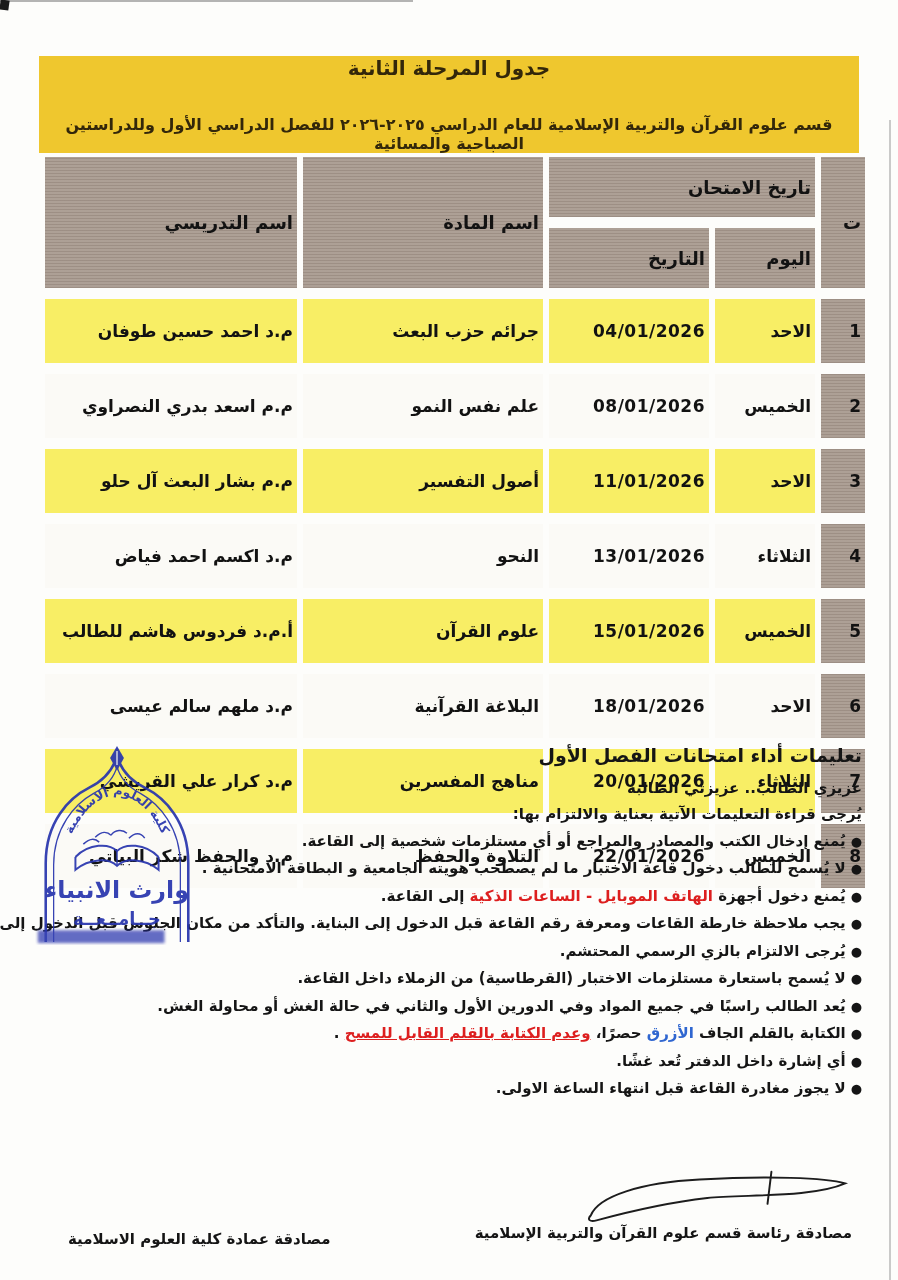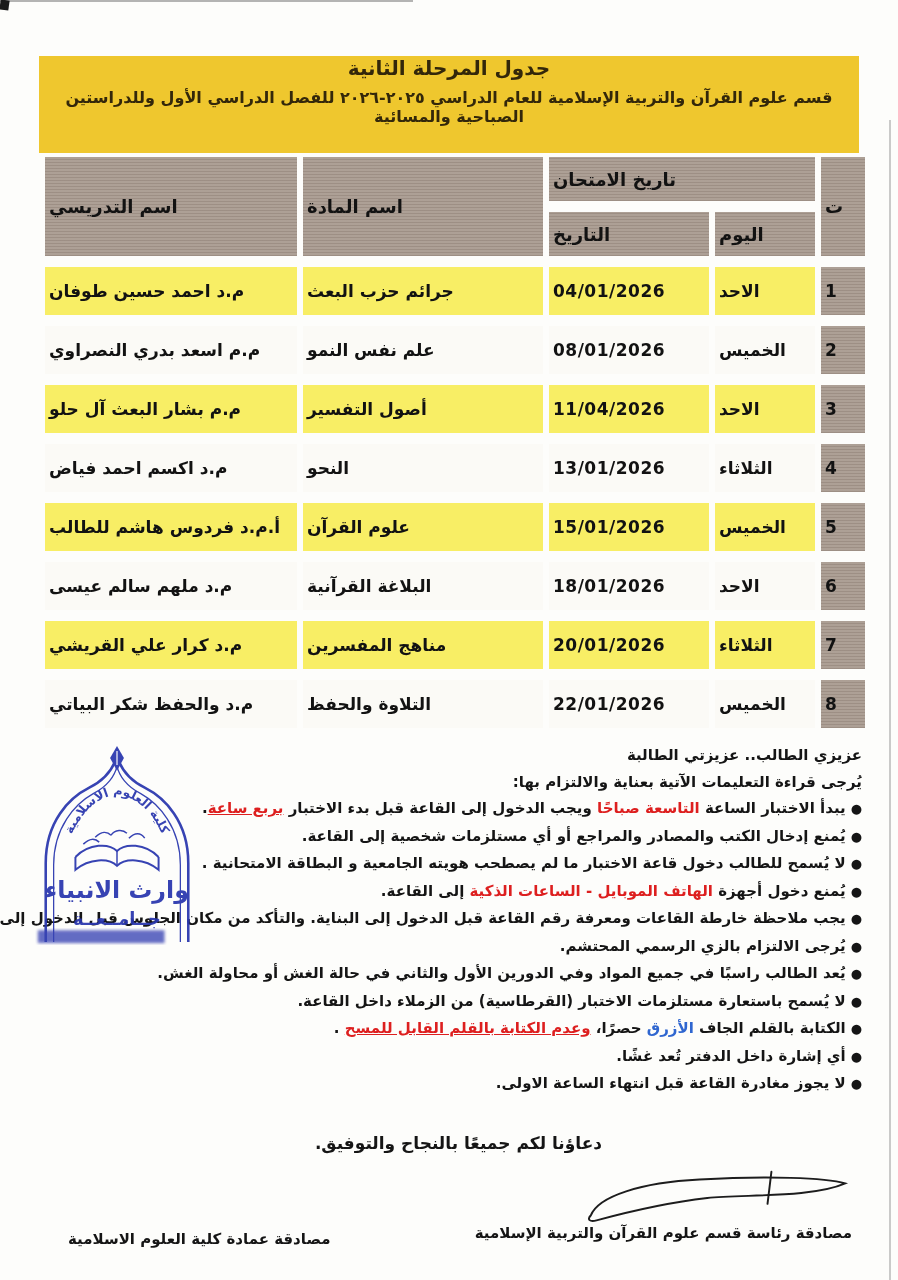--- a/index.html
+++ b/index.html
@@ -12,34 +12,34 @@
   }
   
   .edge-top{position:absolute;top:0;left:0;width:46%;height:2px;background:rgba(120,120,120,.55);}
   .edge-right{position:absolute;top:120px;right:7px;width:2px;height:1160px;background:rgba(140,140,140,.45);}
   .corner-speck{position:absolute;top:0;left:0;width:9px;height:10px;background:#1b1b1b;transform:rotate(8deg);}
 
   
   .banner{
     position:absolute; left:39px; top:56px; width:820px; height:97px;
     background:#efc72e;
-    display:flex; flex-direction:column; justify-content:flex-start; align-items:center;
+    display:flex; flex-direction:column; justify-content:space-between; align-items:center;
     text-align:center; color:#33270a;
   }
   .banner .t1{font-size:20px; font-weight:bold; margin-bottom:8px;}
   .banner .t2{font-size:16px; font-weight:bold; padding:0 14px;}
 
   
   table.sched{
     position:absolute; left:39px; top:146px; width:820px;
     border-collapse:separate; border-spacing:6px 11px;
     direction:rtl; table-layout:fixed;
   }
   table.sched th, table.sched td{
-    padding:0 4px; text-align:left; vertical-align:middle;
+    padding:8px 4px; text-align:right; vertical-align:middle;
     font-weight:bold; color:#121212;
   }
   .taupe{
     background:#a89a8f;
     background-image:repeating-linear-gradient(0deg, rgba(60,45,40,.10) 0 1px, rgba(255,255,255,.06) 1px 3px);
   }
   table.sched th{height:44px; font-size:18px;}
   table.sched td{height:48px; font-size:17px;}
   tr.row-odd  td.cell{background:#f8ee65;}
   tr.row-even td.cell{background:#fbfaf6;}
@@ -120,21 +120,21 @@
         <tr class="row-even">
           <td class="serial taupe">2</td>
           <td class="cell day">الخميس</td>
           <td class="cell date">08/01/2026</td>
           <td class="cell subject">علم نفس النمو</td>
           <td class="cell instructor">م.م اسعد بدري  النصراوي</td>
         </tr>
         <tr class="row-odd">
           <td class="serial taupe">3</td>
           <td class="cell day">الاحد</td>
-          <td class="cell date">11/04/2026</td>
+          <td class="cell date">11/01/2026</td>
           <td class="cell subject">أصول التفسير</td>
           <td class="cell instructor">م.م بشار البعث آل حلو</td>
         </tr>
         <tr class="row-even">
           <td class="serial taupe">4</td>
           <td class="cell day">الثلاثاء</td>
           <td class="cell date">13/01/2026</td>
           <td class="cell subject">النحو</td>
           <td class="cell instructor">م.د اكسم احمد فياض</td>
         </tr>
@@ -163,38 +163,37 @@
           <td class="serial taupe">8</td>
           <td class="cell day">الخميس</td>
           <td class="cell date">22/01/2026</td>
           <td class="cell subject">التلاوة والحفظ</td>
           <td class="cell instructor">م.د والحفظ شكر  البياتي</td>
         </tr>
       </tbody>
   </table>
 
   <div class="instructions">
+    <p class="ititle">تعليمات أداء امتحانات الفصل الأول</p>
     <p class="iline">عزيزي الطالب.. عزيزتي الطالبة</p>
     <p class="iline">يُرجى قراءة التعليمات الآتية بعناية والالتزام بها:</p>
     <div id="bullet-list">
-        <p class="iline bullet"><span class="dot">●</span><span class="seg-n">يبدأ الاختبار الساعة </span><span class="seg-r">التاسعة صباحًا</span><span class="seg-n"> ويجب الدخول إلى القاعة قبل بدء الاختبار </span><span class="seg-ru">بربع ساعة</span><span class="seg-n">.</span></p>
         <p class="iline bullet"><span class="dot">●</span><span class="seg-n">يُمنع إدخال الكتب والمصادر والمراجع أو أي مستلزمات شخصية إلى القاعة.</span></p>
         <p class="iline bullet"><span class="dot">●</span><span class="seg-n">لا يُسمح للطالب دخول قاعة الاختبار ما لم يصطحب هويته الجامعية و البطاقة الامتحانية .</span></p>
         <p class="iline bullet"><span class="dot">●</span><span class="seg-n">يُمنع دخول أجهزة </span><span class="seg-r">الهاتف الموبايل - الساعات الذكية</span><span class="seg-n"> إلى القاعة.</span></p>
         <p class="iline bullet"><span class="dot">●</span><span class="seg-n">يجب ملاحظة خارطة القاعات ومعرفة رقم القاعة قبل الدخول إلى البناية. والتأكد من مكان الجلوس قبل الدخول إلى القاعة</span></p>
         <p class="iline bullet"><span class="dot">●</span><span class="seg-n">يُرجى الالتزام بالزي الرسمي المحتشم.</span></p>
+        <p class="iline bullet"><span class="dot">●</span><span class="seg-n">لا يُسمح باستعارة مستلزمات الاختبار (القرطاسية) من الزملاء داخل القاعة.</span></p>
         <p class="iline bullet"><span class="dot">●</span><span class="seg-n">يُعد الطالب راسبًا في جميع المواد وفي الدورين الأول والثاني في حالة الغش أو محاولة الغش.</span></p>
-        <p class="iline bullet"><span class="dot">●</span><span class="seg-n">لا يُسمح باستعارة مستلزمات الاختبار (القرطاسية) من الزملاء داخل القاعة.</span></p>
         <p class="iline bullet"><span class="dot">●</span><span class="seg-n">الكتابة بالقلم الجاف </span><span class="seg-b">الأزرق</span><span class="seg-n"> حصرًا، </span><span class="seg-ru">وعدم الكتابة بالقلم القابل للمسح</span><span class="seg-n"> .</span></p>
         <p class="iline bullet"><span class="dot">●</span><span class="seg-n">أي إشارة داخل الدفتر تُعد غشًا.</span></p>
         <p class="iline bullet"><span class="dot">●</span><span class="seg-n">لا يجوز مغادرة القاعة قبل انتهاء الساعة الاولى.</span></p>
       </div>
   </div>
 
-  <div class="closing">دعاؤنا لكم جميعًا بالنجاح والتوفيق.</div>
 
   <svg class="stamp" viewBox="0 0 200 220">
     <defs>
       <filter id="smudge">
           <feGaussianBlur stdDeviation="1.8"></feGaussianBlur>
         </filter>
       <path id="arcText" d="M 46 120 C 54 70 80 51 100 49 C 120 51 146 70 154 120" fill="none"></path>
     </defs>
     <g stroke="#2936ae" fill="none">
       <path stroke-width="2.6" d="M28 198 L28 118 C28 76 52 52 72 42 C88 34 96 24 100 10 C104 24 112 34 128 42 C148 52 172 76 172 118 L172 198"></path>

